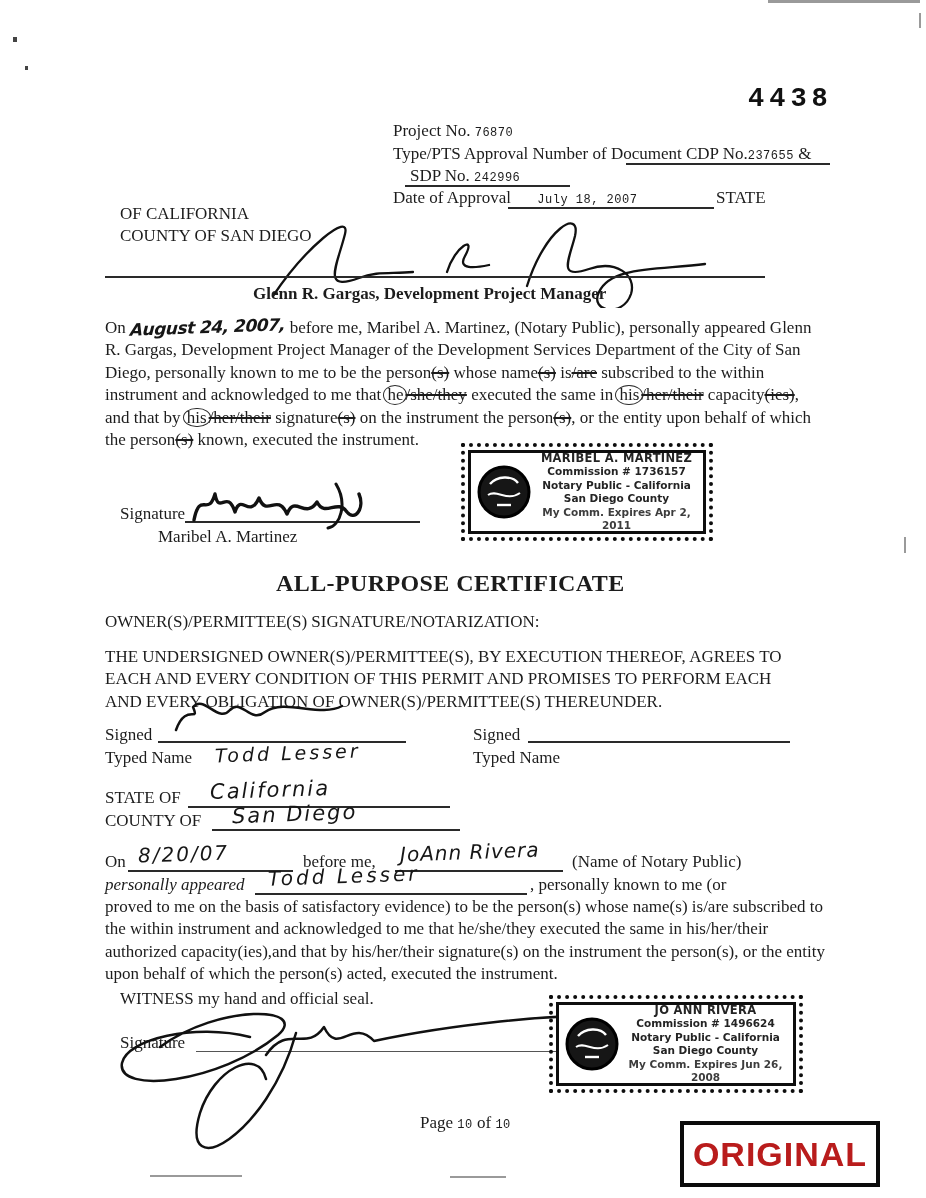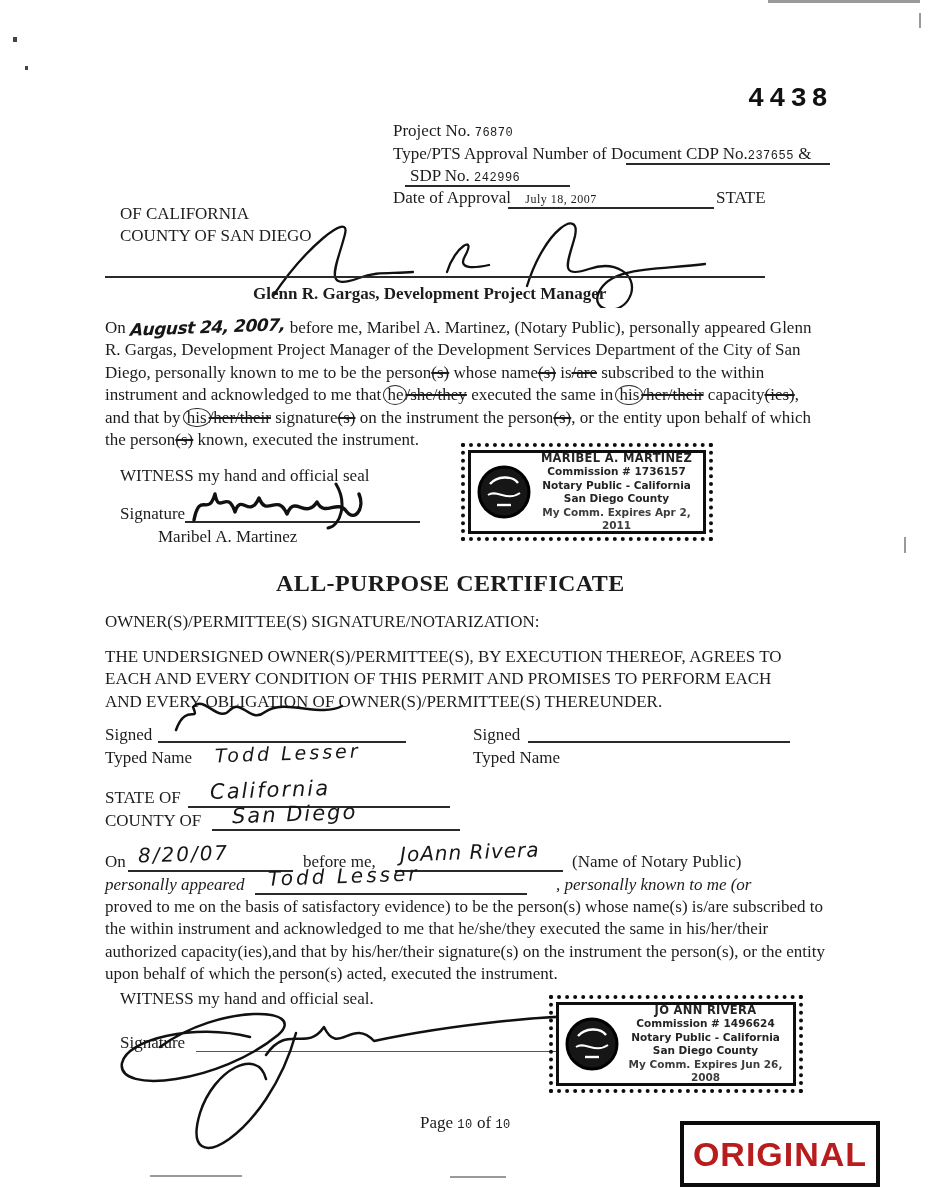--- a/index.html
+++ b/index.html
@@ -68,21 +68,21 @@
   <div class="rule" style="left:626px; top:163px; width:204px;"></div>
 
   <div class="abs t17" style="left:410px; top:165px;">
     <span>SDP No.</span>
     <span class="typed">242996</span>
   </div>
   <div class="rule" style="left:405px; top:185px; width:165px;"></div>
 
   <div class="abs t17" style="left:393px; top:187px;">
     <span>Date of Approval</span>
-    <span class="typed" style="margin-left:10px;font-family:Liberation Serif, serif;">July 18, 2007</span>
+    <span class="typed" style="margin-left:22px;">July 18, 2007</span>
   </div>
   <div class="rule" style="left:508px; top:207px; width:206px;"></div>
   <div class="abs t17" style="left:716px; top:187px;">STATE</div>
 
   <div class="abs t17" style="left:120px; top:203px;">OF CALIFORNIA</div>
   <div class="abs t17" style="left:120px; top:225px;">COUNTY OF SAN DIEGO</div>
 
   <svg class="abs" style="left:255px; top:208px;" width="460" height="100" viewBox="0 0 460 100">
     <path class="sig-path" stroke-width="2.3" d="M18,88 C50,40 96,2 90,26 C82,58 66,84 104,70 C122,63 136,66 158,64"></path>
     <path class="sig-path" stroke-width="2.3" d="M192,64 C200,38 222,26 210,48 C202,62 220,60 234,57"></path>
@@ -101,21 +101,20 @@
     <span class="circled">he</span><span class="strike">/she/they</span>
     <span>executed the same in</span>
     <span class="circled">his</span><span class="strike">/her/their</span>
     <span>capacity</span><span class="xout">(ies)</span><span>, and that by</span>
     <span class="circled">his</span><span class="strike">/her/their</span>
     <span>signature</span><span class="xout">(s)</span>
     <span>on the instrument the person</span><span class="xout">(s)</span><span>, or the entity upon behalf of which the person</span><span class="xout">(s)</span>
     <span>known, executed the instrument.</span>
   </div>
 
-  <div class="abs t17" style="left:120px; top:465px;">WITNESS my hand and official seal</div>
   <div class="abs t17" style="left:120px; top:503px;">Signature</div>
   <div class="rule" style="left:185px; top:521px; width:235px;"></div>
   <svg class="abs" style="left:188px; top:478px;" width="190" height="55" viewBox="0 0 190 55">
     <path class="sig-path" stroke-width="3.4" d="M6,42 C12,12 20,40 27,16 C31,38 39,10 47,34 C53,14 61,42 71,20 C79,40 89,14 99,36 C107,16 117,42 129,24 C137,40 149,20 159,34 C167,44 177,30 171,16"></path>
     <path class="sig-path" stroke-width="3" d="M148,6 C160,26 152,48 140,50"></path>
   </svg>
   <div class="abs t17" style="left:158px; top:526px;">Maribel A. Martinez</div>
 
   <div class="stamp" style="left:468px; top:450px; width:238px; height:84px;">
     <svg width="54" height="54" viewBox="0 0 54 54">
@@ -162,21 +161,21 @@
   <div class="abs hw" style="left:138px; top:842px; font-size:20px; letter-spacing:2px;">8/20/07</div>
   <div class="rule" style="left:128px; top:870px; width:165px;"></div>
   <div class="abs t17" style="left:303px; top:851px;">before me,</div>
   <div class="abs hw" style="left:400px; top:840px; font-size:20px; letter-spacing:1px;">JoAnn Rivera</div>
   <div class="rule" style="left:395px; top:870px; width:168px;"></div>
   <div class="abs t17" style="left:572px; top:851px;">(Name of Notary Public)</div>
 
   <div class="abs t17" style="left:105px; top:874px;font-style:italic;">personally appeared</div>
   <div class="abs hw" style="left:268px; top:864px; font-size:20px; letter-spacing:3px;">Todd Lesser</div>
   <div class="rule" style="left:255px; top:893px; width:272px;"></div>
-  <div class="abs t17" style="left:556px; top:874px;font-style:italic;">, personally known to me (or</div>
+  <div class="abs t17" style="left:530px; top:874px;">, personally known to me (or</div>
 
   <div class="abs para" style="left:105px; top:896px; width:722px;">proved to me on the basis of satisfactory evidence) to be the person(s) whose name(s) is/are subscribed to the within instrument and acknowledged to me that he/she/they executed the same in his/her/their authorized capacity(ies),and that by his/her/their signature(s) on the instrument the person(s), or the entity upon behalf of which the person(s) acted, executed the instrument.</div>
 
   <div class="abs t17" style="left:120px; top:988px;">WITNESS my hand and official seal.</div>
   <div class="abs t17" style="left:120px; top:1032px;">Signature</div>
   <div class="rule-light" style="left:196px; top:1051px; width:420px;"></div>
   <svg class="abs" style="left:100px; top:995px;" width="570" height="160" viewBox="0 0 570 160">
     <path class="sig-path" stroke-width="2.5" d="M60,52 C120,8 210,12 178,40 C120,88 16,100 22,68 C27,44 95,28 150,42"></path>
     <path class="sig-path" stroke-width="2.5" d="M196,38 C168,140 78,192 100,118 C114,74 158,52 166,84"></path>
     <path class="sig-path" stroke-width="2.5" d="M166,60 C188,28 206,58 224,32 C238,62 252,22 274,46 C330,34 460,14 556,22"></path>

